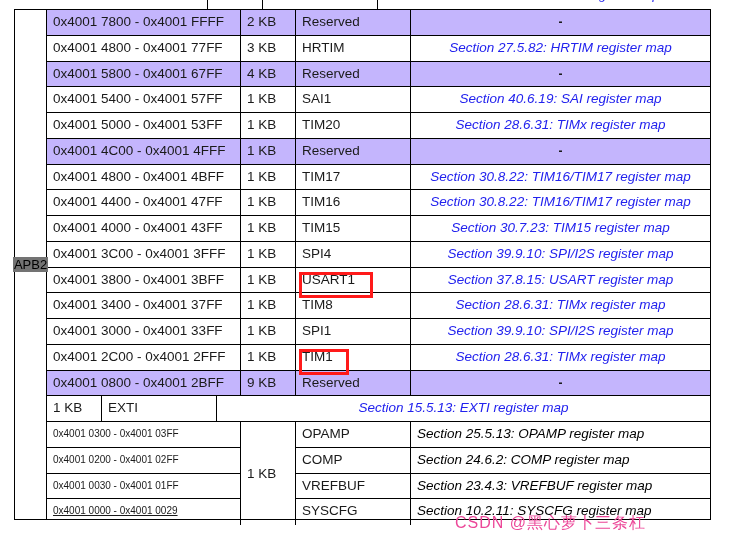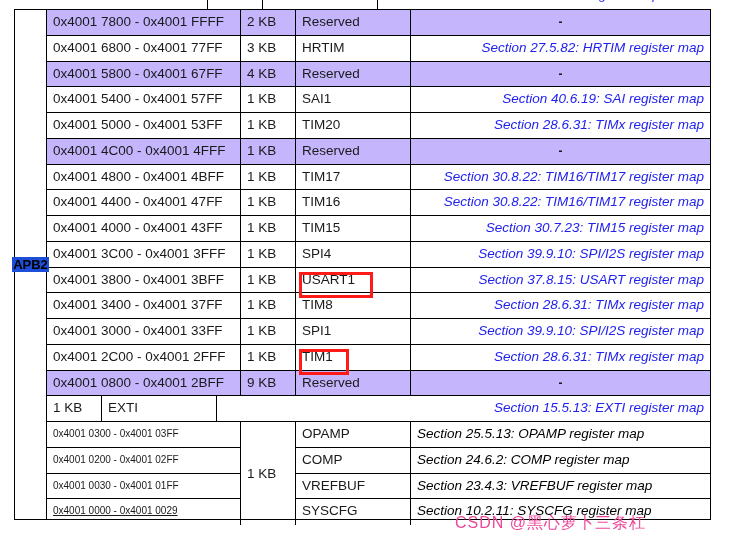--- a/index.html
+++ b/index.html
@@ -69,27 +69,26 @@
     width: 32px;
     flex: 0 0 32px;
     border-right: 1.5px solid #000;
     box-sizing: border-box;
     display: flex;
     align-items: center;
     justify-content: center;
     position: relative;
   }
   #bus-label {
-    background: #1d4ed8;
+    background: #737373;
     color: #000;
     font-size: 13px;
     line-height: 15px;
     padding: 0 1px;
     white-space: nowrap;
-    font-weight: bold;
   }
 
   
   #rows-col {
     flex: 1 1 auto;
     display: flex;
     flex-direction: column;
     box-sizing: border-box;
   }
 
@@ -114,21 +113,21 @@
     position: relative;
   }
   .c-addr  { width: 194px; flex: 0 0 194px; }
   .c-size  { width: 55px;  flex: 0 0 55px;  }
   .c-periph{ width: 115px; flex: 0 0 115px; }
   .c-sect  {
     flex: 1 1 auto;
     border-right: none;
     color: #2222ee;
     font-style: italic;
-    text-align: right;
+    text-align: center;
   }
   .c-sect.dash {
     color: #1a1a1a;
     font-style: normal;
     text-align: center;
     font-weight: 700;
     font-size: 12px;
   }
 
   
@@ -247,21 +246,21 @@
   <div id="rows-col">
 
     <div id="plain-rows">
         <div class="row shaded">
           <div class="c c-addr">0x4001 7800 - 0x4001 FFFF</div>
           <div class="c c-size">2 KB</div>
           <div class="c c-periph">Reserved</div>
           <div class="c c-sect dash">-</div>
         </div>
         <div class="row">
-          <div class="c c-addr">0x4001 6800 - 0x4001 77FF</div>
+          <div class="c c-addr">0x4001 4800 - 0x4001 77FF</div>
           <div class="c c-size">3 KB</div>
           <div class="c c-periph">HRTIM</div>
           <div class="c c-sect">Section 27.5.82: HRTIM register map</div>
         </div>
         <div class="row shaded">
           <div class="c c-addr">0x4001 5800 - 0x4001 67FF</div>
           <div class="c c-size">4 KB</div>
           <div class="c c-periph">Reserved</div>
           <div class="c c-sect dash">-</div>
         </div>

